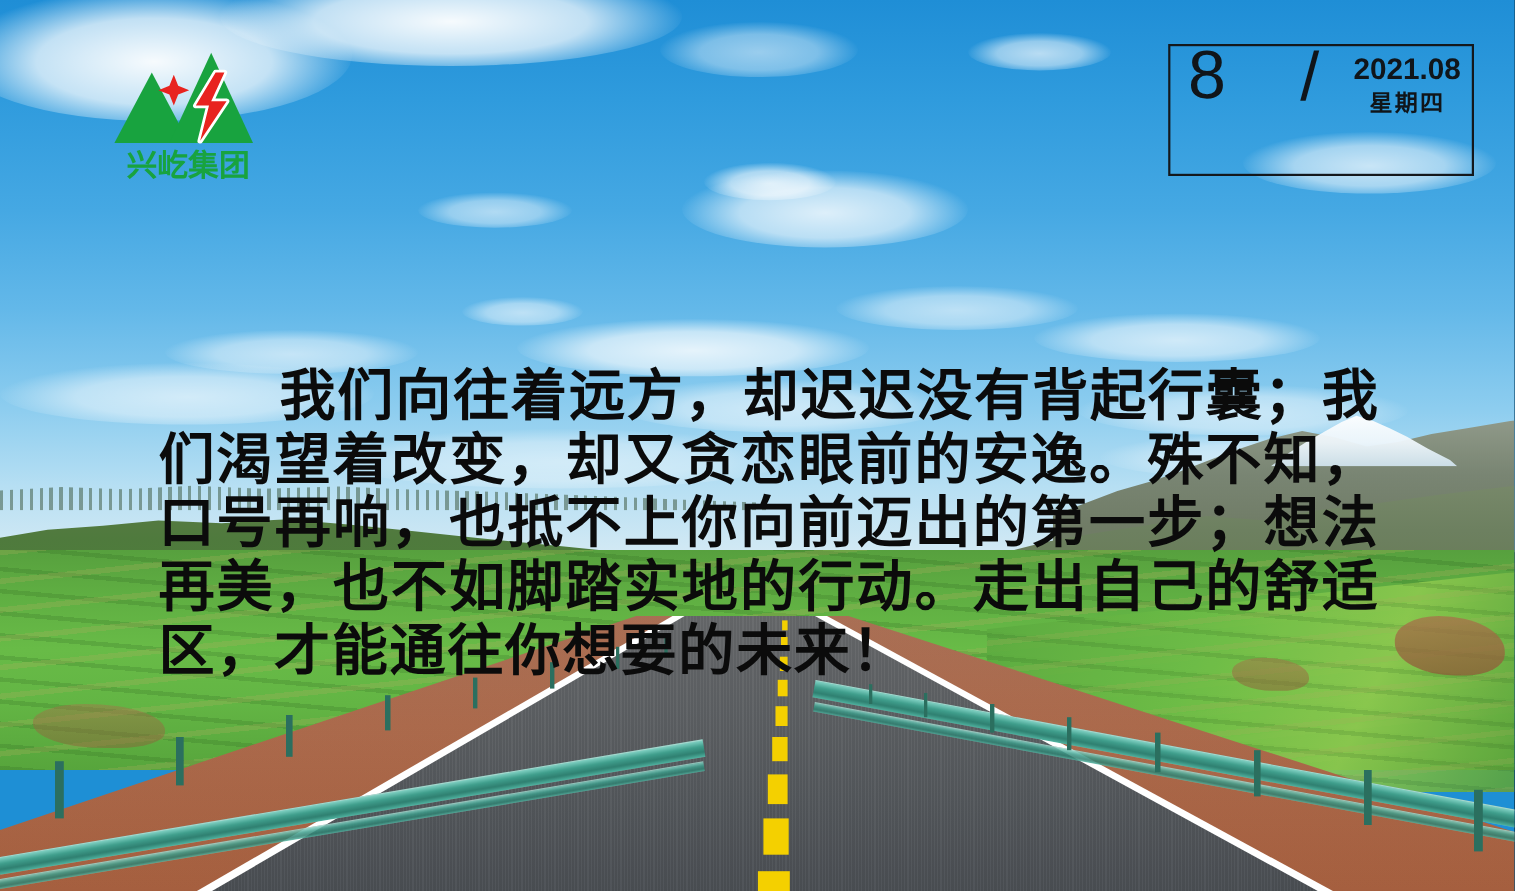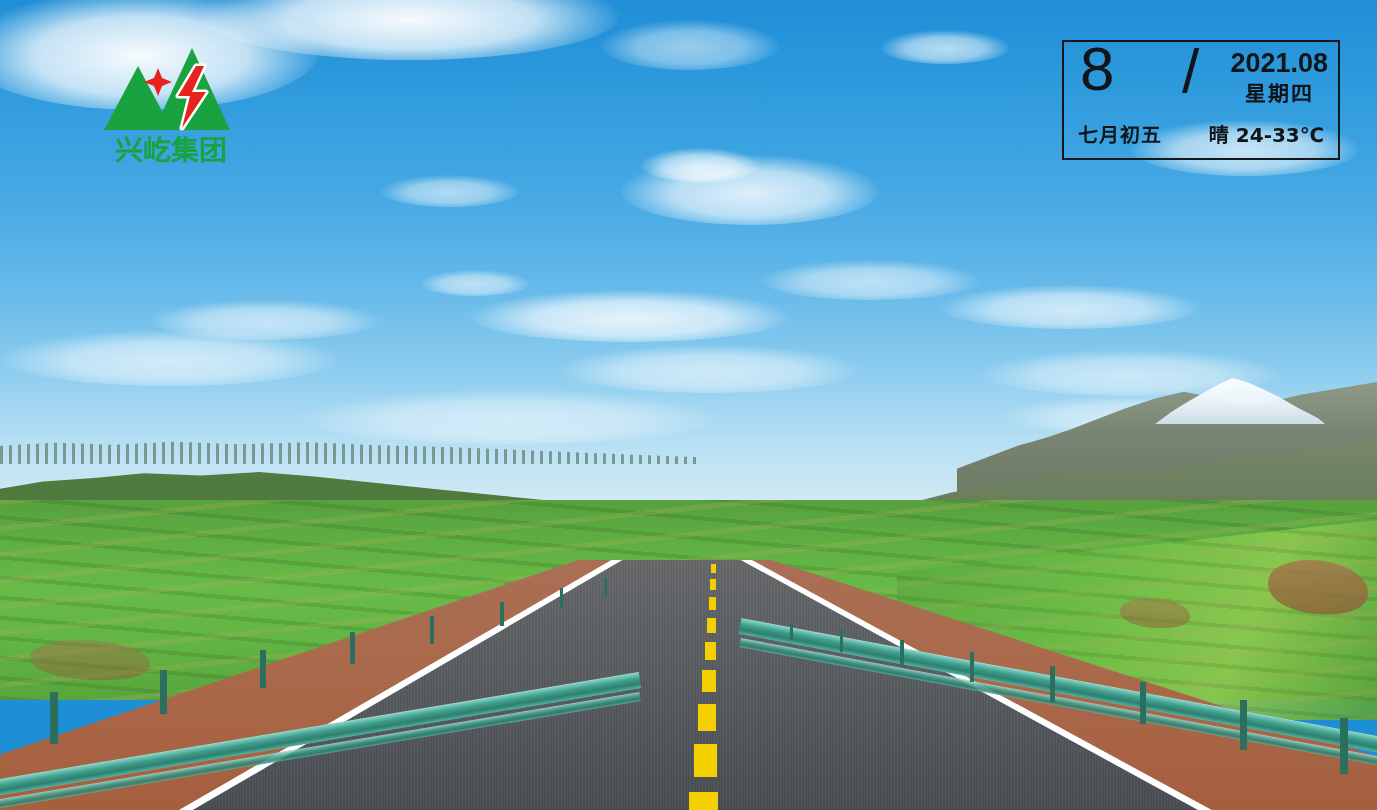--- a/index.html
+++ b/index.html
@@ -321,20 +321,17 @@
     </svg>
   </div>
 
   <div class="datebox">
     <div class="db-top">
       <span class="db-day">8</span>
       <span class="db-slash">/</span>
       <span class="db-ym">2021.08</span>
       <span class="db-week">星期四</span>
     </div>
-    <div class="db-bot">
-      <span class="db-lunar">七月初五</span>
-      <span class="db-weather">晴 24-33℃</span>
-    </div>
-  </div>
-
+  </div>
+
+  <div class="body-text">我们向往着远方，却迟迟没有背起行囊；我们渴望着改变，却又贪恋眼前的安逸。殊不知，口号再响，也抵不上你向前迈出的第一步；想法再美，也不如脚踏实地的行动。走出自己的舒适区，才能通往你想要的未来！</div>
 
 </div>
 
 </body></html>

